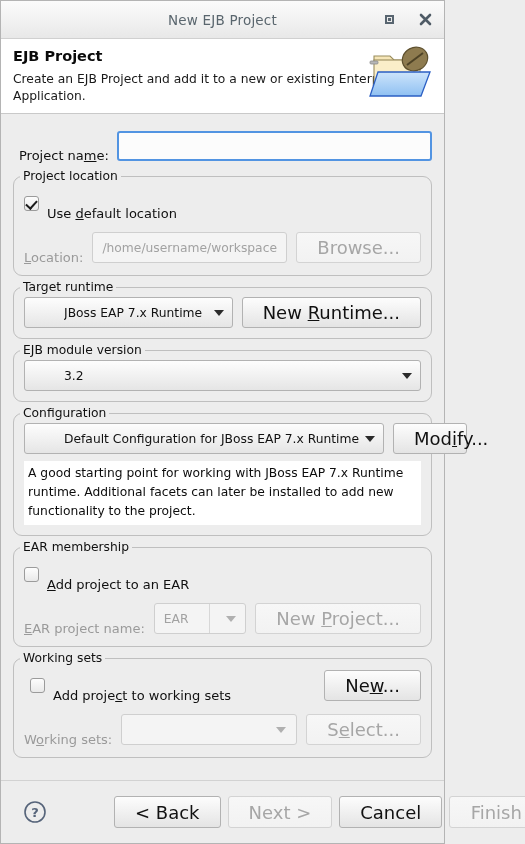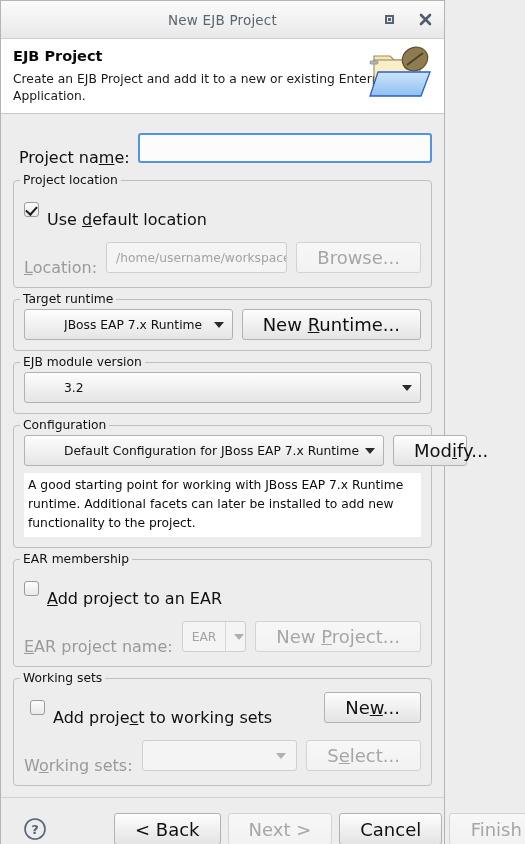--- a/index.html
+++ b/index.html
@@ -92,21 +92,21 @@
     padding: 14px 12px 0 12px;
     position: relative;
   }
 
   .row {
     display: flex;
     align-items: center;
   }
 
   .lbl {
-    font-size: 16px;
+    font-size: 13px;
     color: #101010;
     white-space: nowrap;
     margin-top: 20px;
   }
   .lbl.dis { color: #9a9a9a; }
   .u { text-decoration: underline; }
 
   
   .projname-row {
     display: flex;
@@ -125,21 +125,21 @@
     font-size: 12.3px;
     color: #111;
     padding: 0 7px;
     outline: none;
     font-family: inherit;
   }
 
   
   .group {
     border: 1px solid #bfbfbf;
-    border-radius: 4px;
+    border-radius: 9px;
     margin-bottom: 11px;
     padding: 9px 10px 10px 10px;
     position: relative;
     background: transparent;
   }
   .group > .legend {
     position: absolute;
     top: -8px;
     left: 6px;
     background: #ededed;

